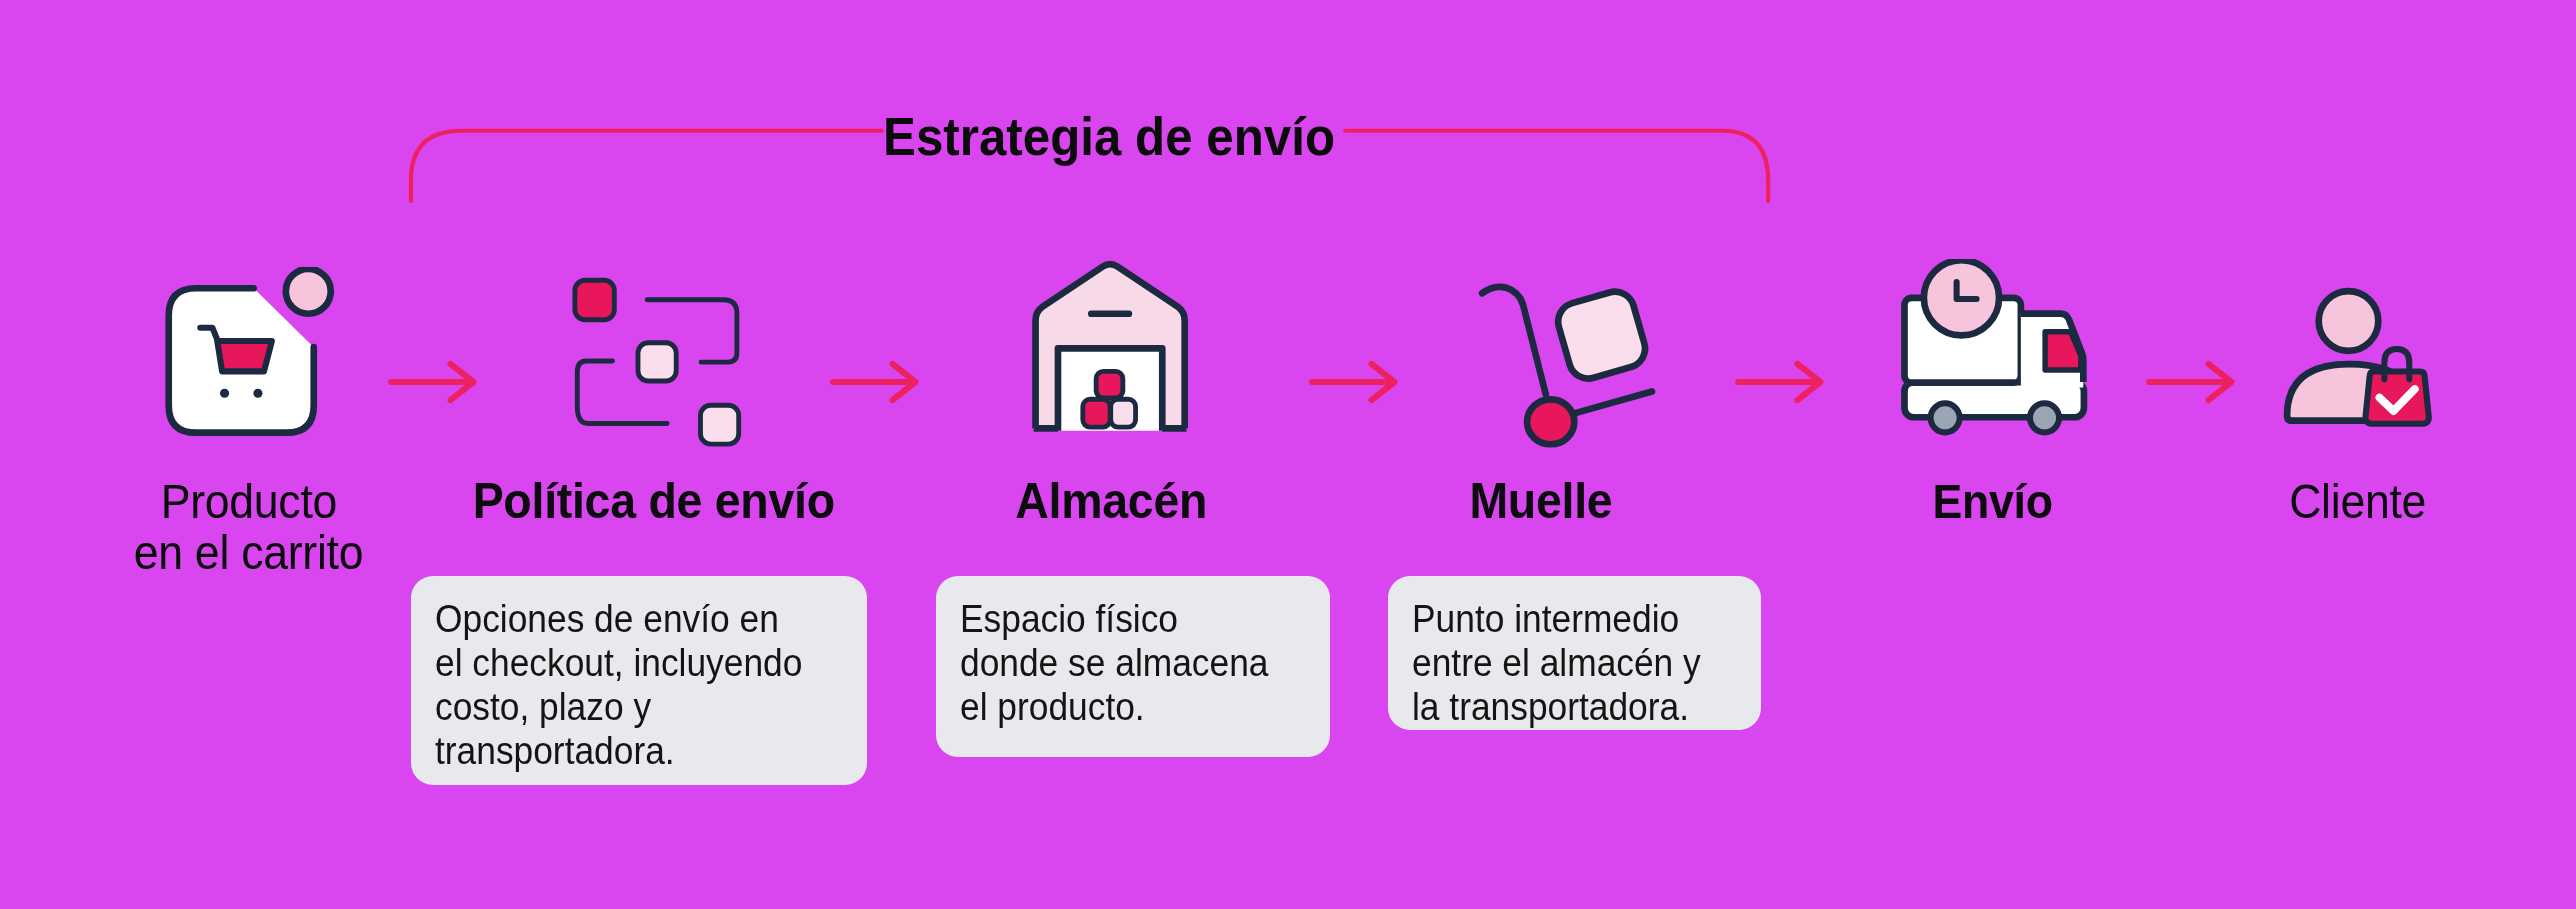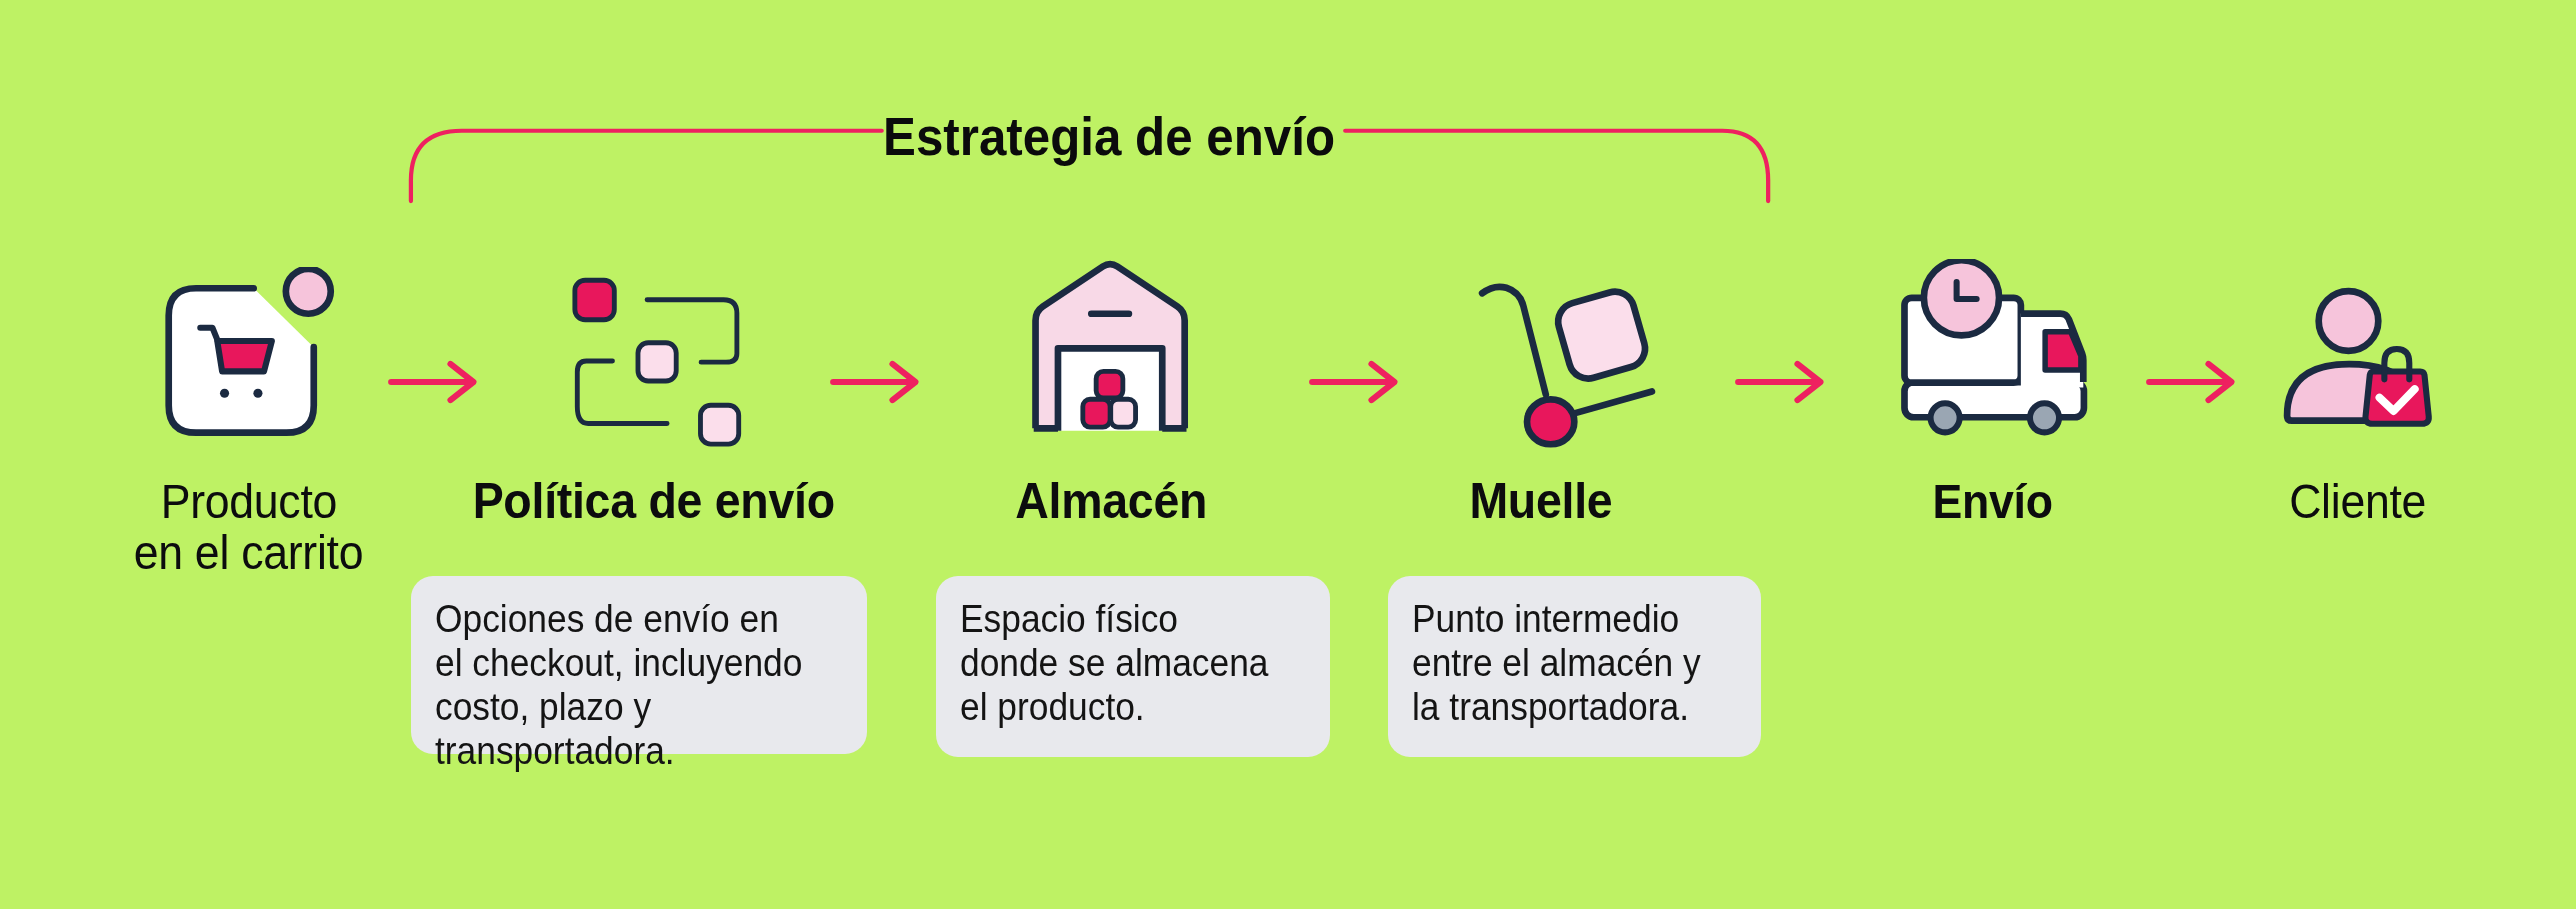--- a/index.html
+++ b/index.html
@@ -1,17 +1,17 @@
 <!DOCTYPE html>
 <html style="font-size:9.7px"><head>
 <meta charset="utf-8">
 <style>
   html,body{margin:0;padding:0;background:#ffffff;}
   #canvas{
-    position:relative;width:2576px;height:909px;background:#bef264;overflow:hidden;
+    position:relative;width:2576px;height:909px;background:#d946ef;overflow:hidden;
     font-family:"Liberation Sans","DejaVu Sans",sans-serif;color:#0c0c0e;
   }
   .abs{position:absolute;}
   .step-label{
     width:461px;text-align:center;font-size:48px;line-height:51px;color:#0c0c0e;
     letter-spacing:-0.3px;white-space:nowrap;
   }
   .step-label.bold{font-weight:700;font-size:50px;}
   .cond{display:inline-block;transform:scaleX(0.93);transform-origin:50% 50%;}
   .desc-box{
@@ -59,21 +59,21 @@
   <svg class="abs" style="left:570px;top:273px;" width="176" height="179" viewBox="0 0 290 295">
     <path d="M127,44 H253 Q275,44 275,66 V133 Q275,147 257,147 H216" fill="none" stroke="#1b2a41" stroke-width="8" stroke-linecap="round"></path>
     <path d="M70,145 H27 Q12,145 12,163 V220 Q12,248 30,248 H160" fill="none" stroke="#1b2a41" stroke-width="8" stroke-linecap="round"></path>
     <rect x="8" y="12" width="65" height="65" rx="17" fill="#e8175c" stroke="#1b2a41" stroke-width="8"></rect>
     <rect x="112" y="115" width="63" height="63" rx="17" fill="#fbdeeb" stroke="#1b2a41" stroke-width="8"></rect>
     <rect x="215" y="218" width="63" height="64" rx="17" fill="#fbdeeb" stroke="#1b2a41" stroke-width="8"></rect>
   </svg>
   <div class="abs step-label bold" style="left:423px;top:476px;">
     <span class="cond">Política de envío</span>
   </div>
-  <div class="abs desc-box" style="left:411px;top:576px;width:456px;height:178px;">
+  <div class="abs desc-box" style="left:411px;top:576px;width:456px;height:209px;">
     <div class="desc-line"><span class="cond">Opciones de envío en</span></div>
     <div class="desc-line"><span class="cond">el checkout, incluyendo</span></div>
     <div class="desc-line"><span class="cond">costo, plazo y</span></div>
     <div class="desc-line"><span class="cond">transportadora.</span></div>
   </div>
 
   <svg class="abs" style="left:830px;top:359px;" width="91" height="46" viewBox="0 0 150 76">
     <path d="M5,38 H138 M103,8 L141,38 L103,68" fill="none" stroke="#ee2160" stroke-width="10" stroke-linecap="round" stroke-linejoin="round"></path>
   </svg>
 
@@ -101,21 +101,21 @@
 
   <svg class="abs" style="left:1470px;top:272px;" width="188" height="179" viewBox="0 0 310 295">
     <path d="M20,35 Q40,20 60,26 Q82,33 88,56 L125,202" fill="none" stroke="#1b2a41" stroke-width="11" stroke-linecap="round"></path>
     <rect x="153" y="40" width="128" height="128" rx="32" fill="#fbdeeb" stroke="#1b2a41" stroke-width="11" transform="rotate(-16 217 104)"></rect>
     <path d="M172,233 L300,197" fill="none" stroke="#1b2a41" stroke-width="11" stroke-linecap="round"></path>
     <ellipse cx="133" cy="247" rx="39" ry="37" fill="#e8175c" stroke="#1b2a41" stroke-width="11"></ellipse>
   </svg>
   <div class="abs step-label bold" style="left:1310px;top:476px;">
     <span class="cond">Muelle</span>
   </div>
-  <div class="abs desc-box" style="left:1388px;top:576px;width:373px;height:181px;">
+  <div class="abs desc-box" style="left:1388px;top:576px;width:373px;height:154px;">
     <div class="desc-line"><span class="cond">Punto intermedio</span></div>
     <div class="desc-line"><span class="cond">entre el almacén y</span></div>
     <div class="desc-line"><span class="cond">la transportadora.</span></div>
   </div>
 
   <svg class="abs" style="left:1735px;top:359px;" width="91" height="46" viewBox="0 0 150 76">
     <path d="M5,38 H138 M103,8 L141,38 L103,68" fill="none" stroke="#ee2160" stroke-width="10" stroke-linecap="round" stroke-linejoin="round"></path>
   </svg>
 
   <svg class="abs" style="left:1899px;top:259px;" width="191" height="177" viewBox="0 0 315 292">

